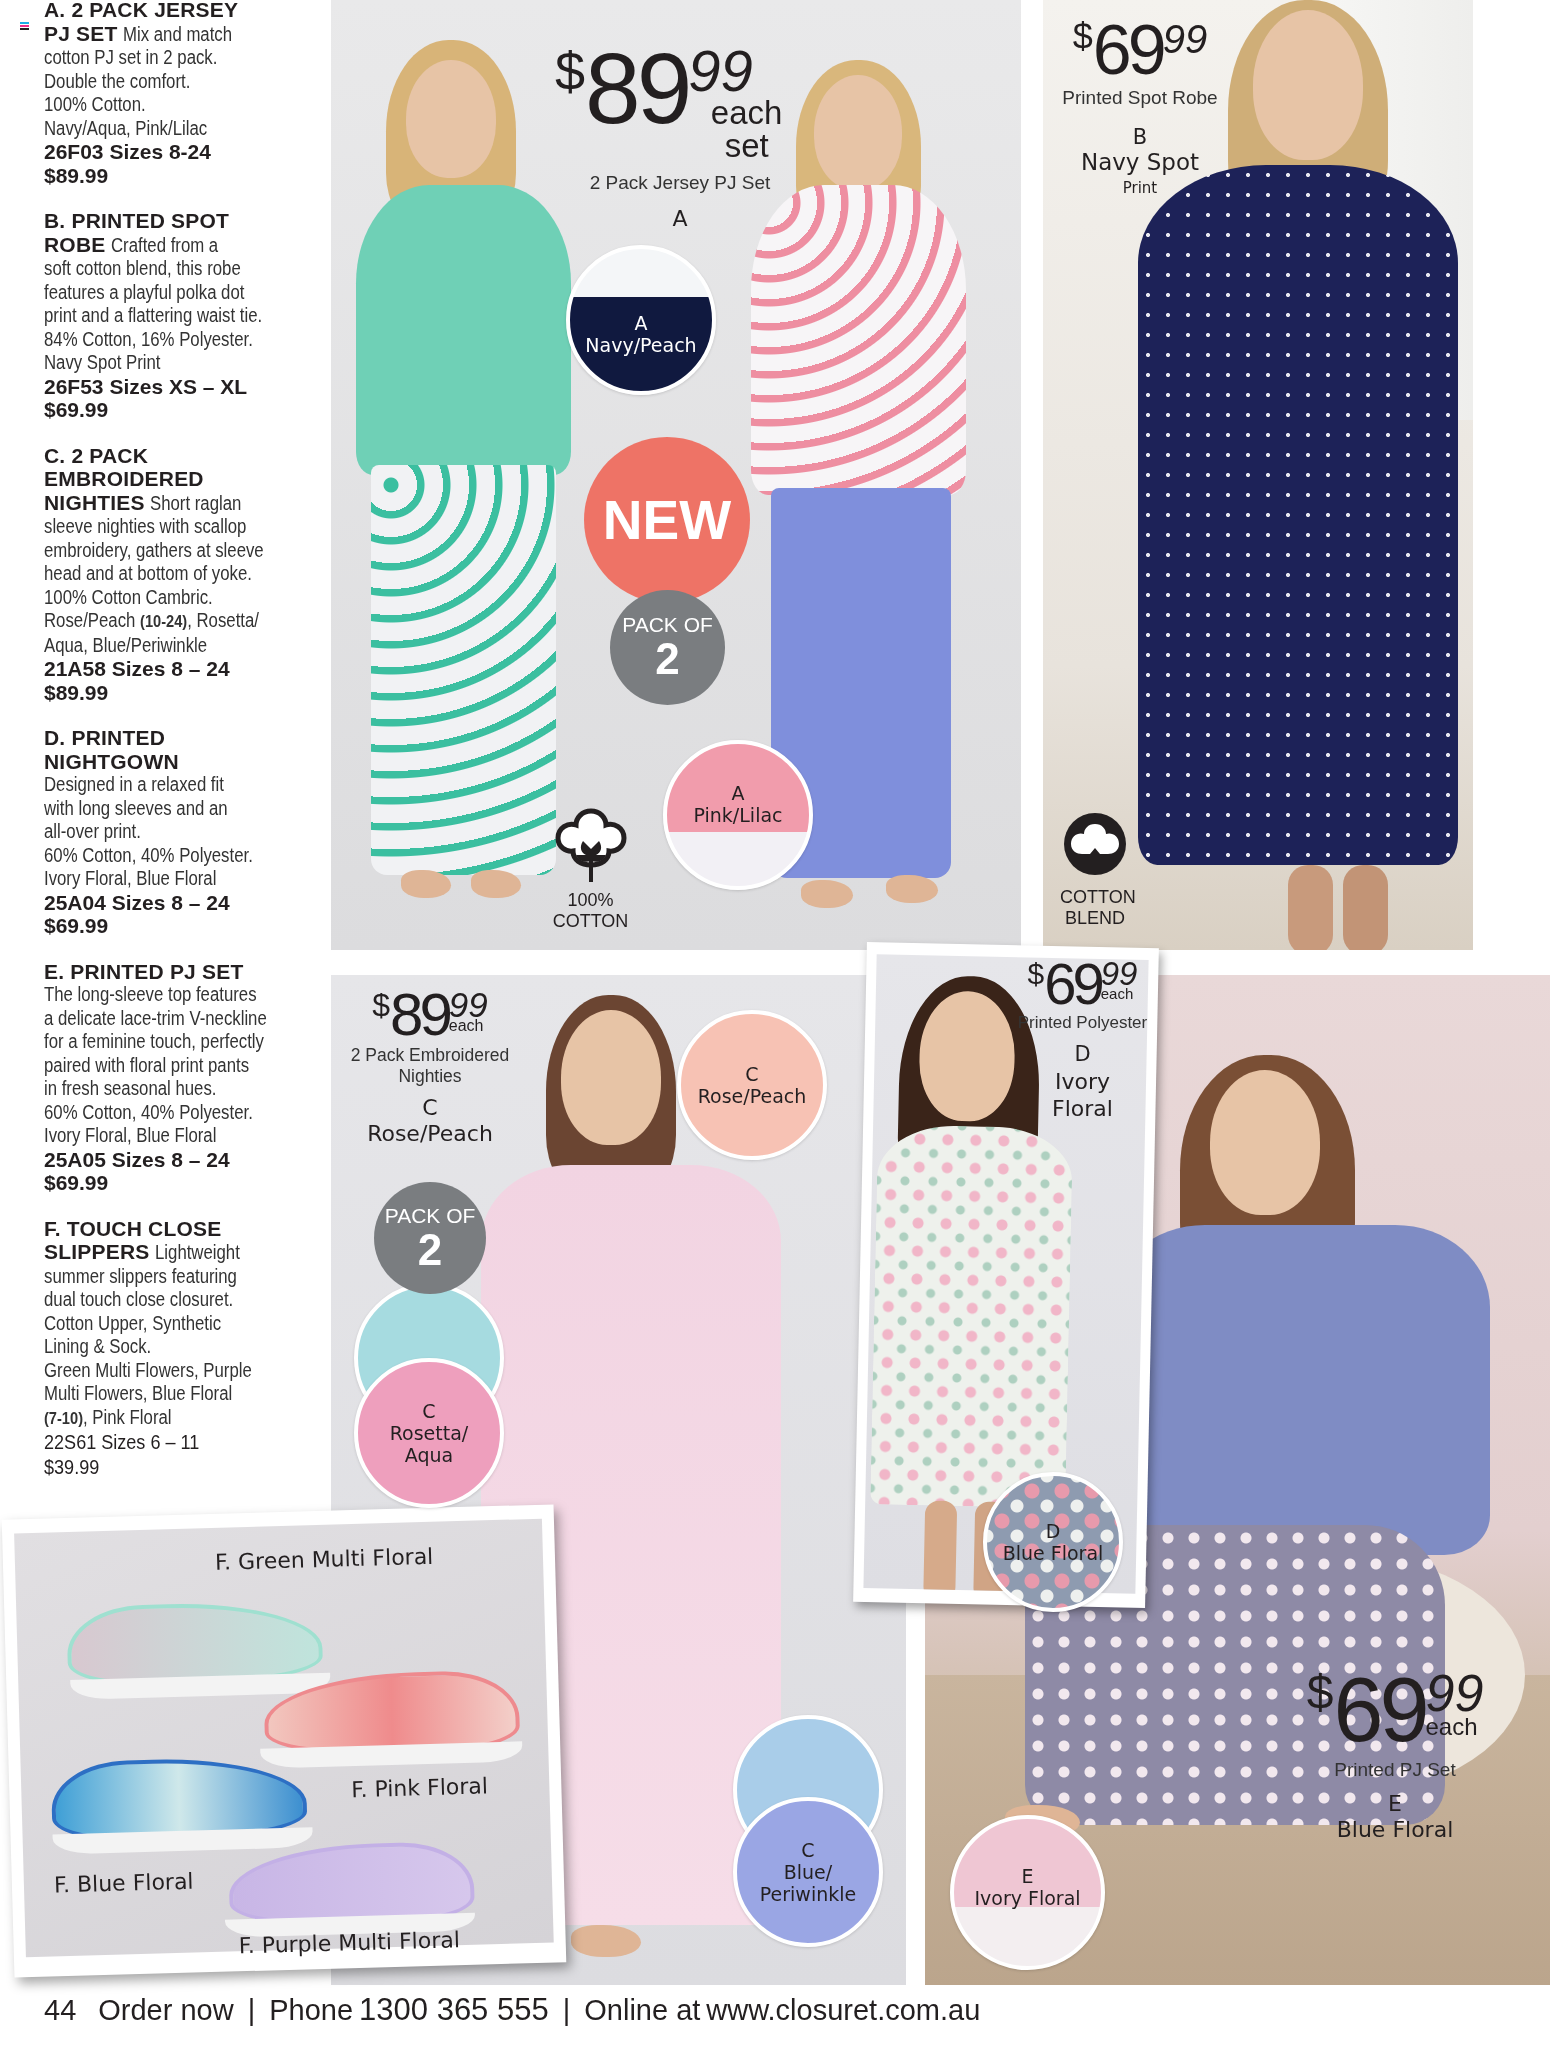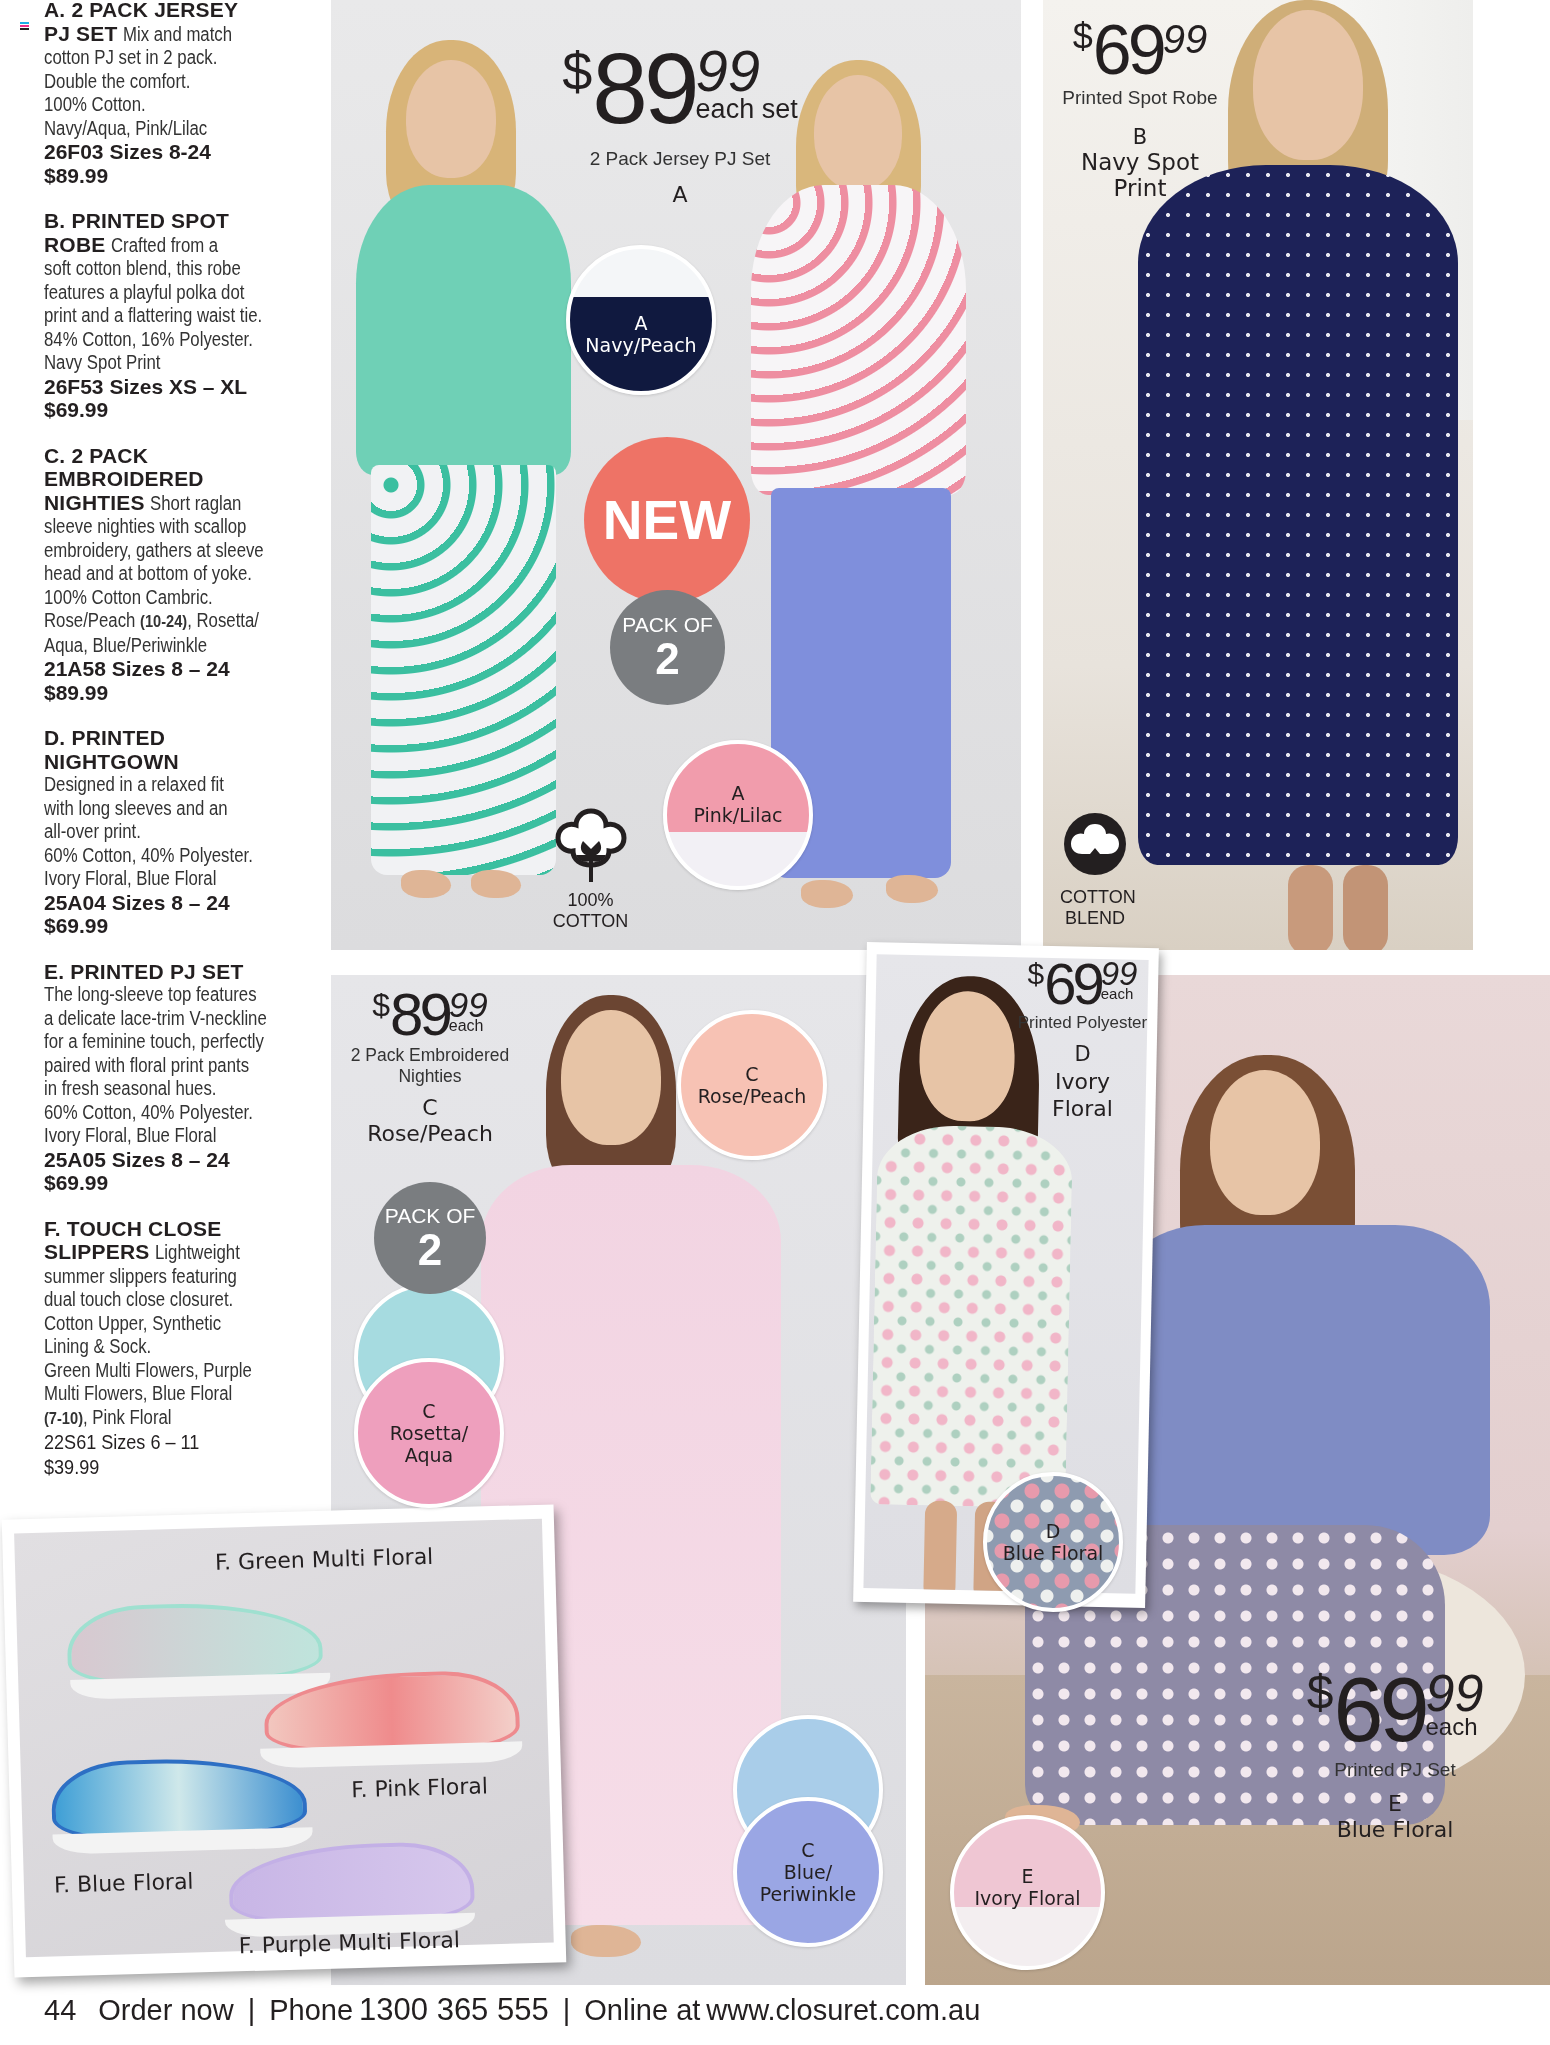--- a/index.html
+++ b/index.html
@@ -176,21 +176,21 @@
     <div class="foot" style="left:555px;top:875px;width:52px;height:28px;"></div>
   </div>
 </div>
 
 <div class="price-block" style="left:555px;top:38px;width:250px;">
   <div class="price-main">
     <span class="dollar" style="font-size:54px;margin-top:6px;">$</span>
     <span class="dollars" style="font-size:100px;">89</span>
     <span class="cents-wrap">
       <span class="cents" style="font-size:58px;margin-top:4px;">99</span>
-      <span class="each" style="font-size:27px;">each set</span>
+      <span class="each" style="font-size:33px;">each set</span>
     </span>
   </div>
   <span class="price-name" style="font-size:19px;margin-top:10px;">2 Pack Jersey PJ Set</span>
   <span class="swatch-letter" style="font-size:22px;margin-top:12px;">A</span>
 </div>
 
 <div class="swatch" style="left:566px;top:245px;width:150px;height:150px;background:linear-gradient(180deg,#f4f6f8 0 34%,#10193f 34% 100%);color:#fff;">
   <span style="margin-top:28px;">A</span>
   <span>Navy/Peach</span>
 </div>
@@ -232,21 +232,21 @@
   <div class="price-main">
     <span class="dollar" style="font-size:36px;margin-top:4px;">$</span>
     <span class="dollars" style="font-size:70px;">69</span>
     <span class="cents-wrap">
         <span class="cents" style="font-size:40px;margin-top:4px;">99</span>
       </span>
   </div>
   <span class="price-name" style="font-size:19px;margin-top:2px;">Printed Spot Robe</span>
   <span class="swatch-letter" style="font-size:21px;margin-top:16px;line-height:24px;">B</span>
   <span class="swatch-letter" style="font-size:23px;line-height:26px;">Navy Spot</span>
-  <span class="swatch-letter" style="font-size:23px;line-height:26px;text-align:center;">Print</span>
+  <span class="swatch-letter" style="font-size:15px;line-height:26px;text-align:center;">Print</span>
 </div>
 
 <div class="fabric-icon" style="left:1060px;top:812px;width:70px;">
   <svg width="64" height="64" viewBox="0 0 64 64">
     <circle cx="32" cy="32" r="31" fill="#231f20"></circle>
     <path d="M32 12c-7 0-11 5-11 10-6-2-13 2-13 10 0 7 6 10 11 10h26c5 0 11-3 11-10 0-8-7-12-13-10 0-5-4-10-11-10z" fill="#fff"></path>
     <path d="M32 36l-5 6h-7l6 4h12l6-4h-7z" fill="#231f20"></path>
   </svg>
   <span style="display:block;margin-top:6px;">COTTON</span>
   <span style="display:block;">BLEND</span>

